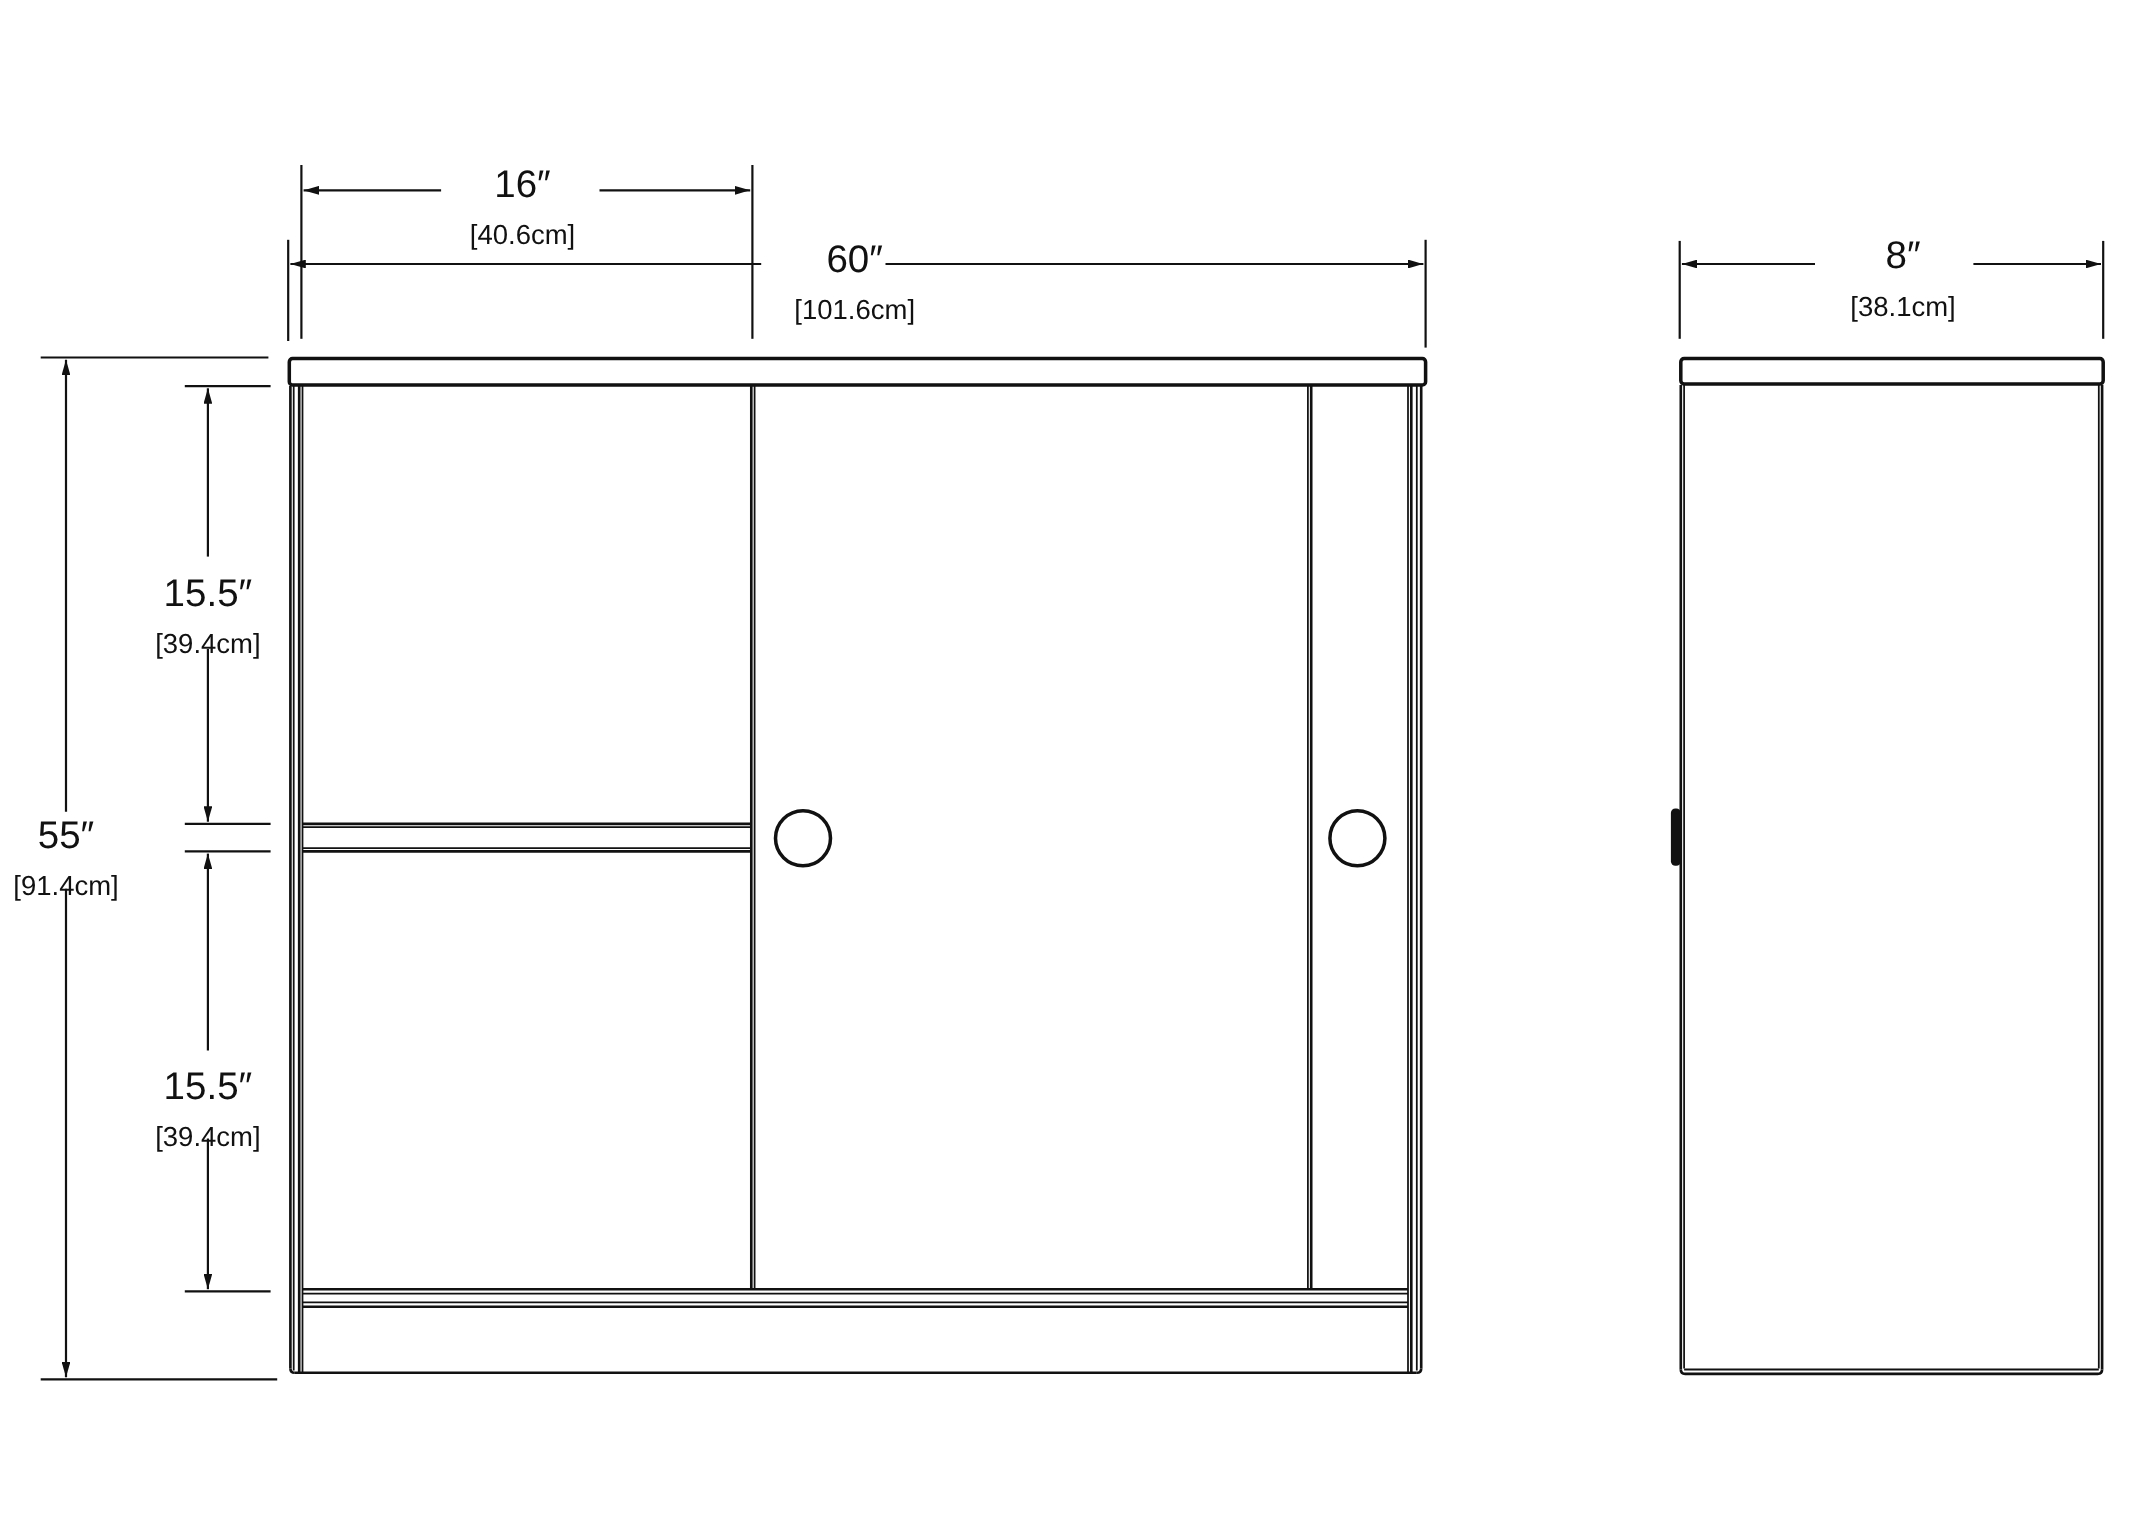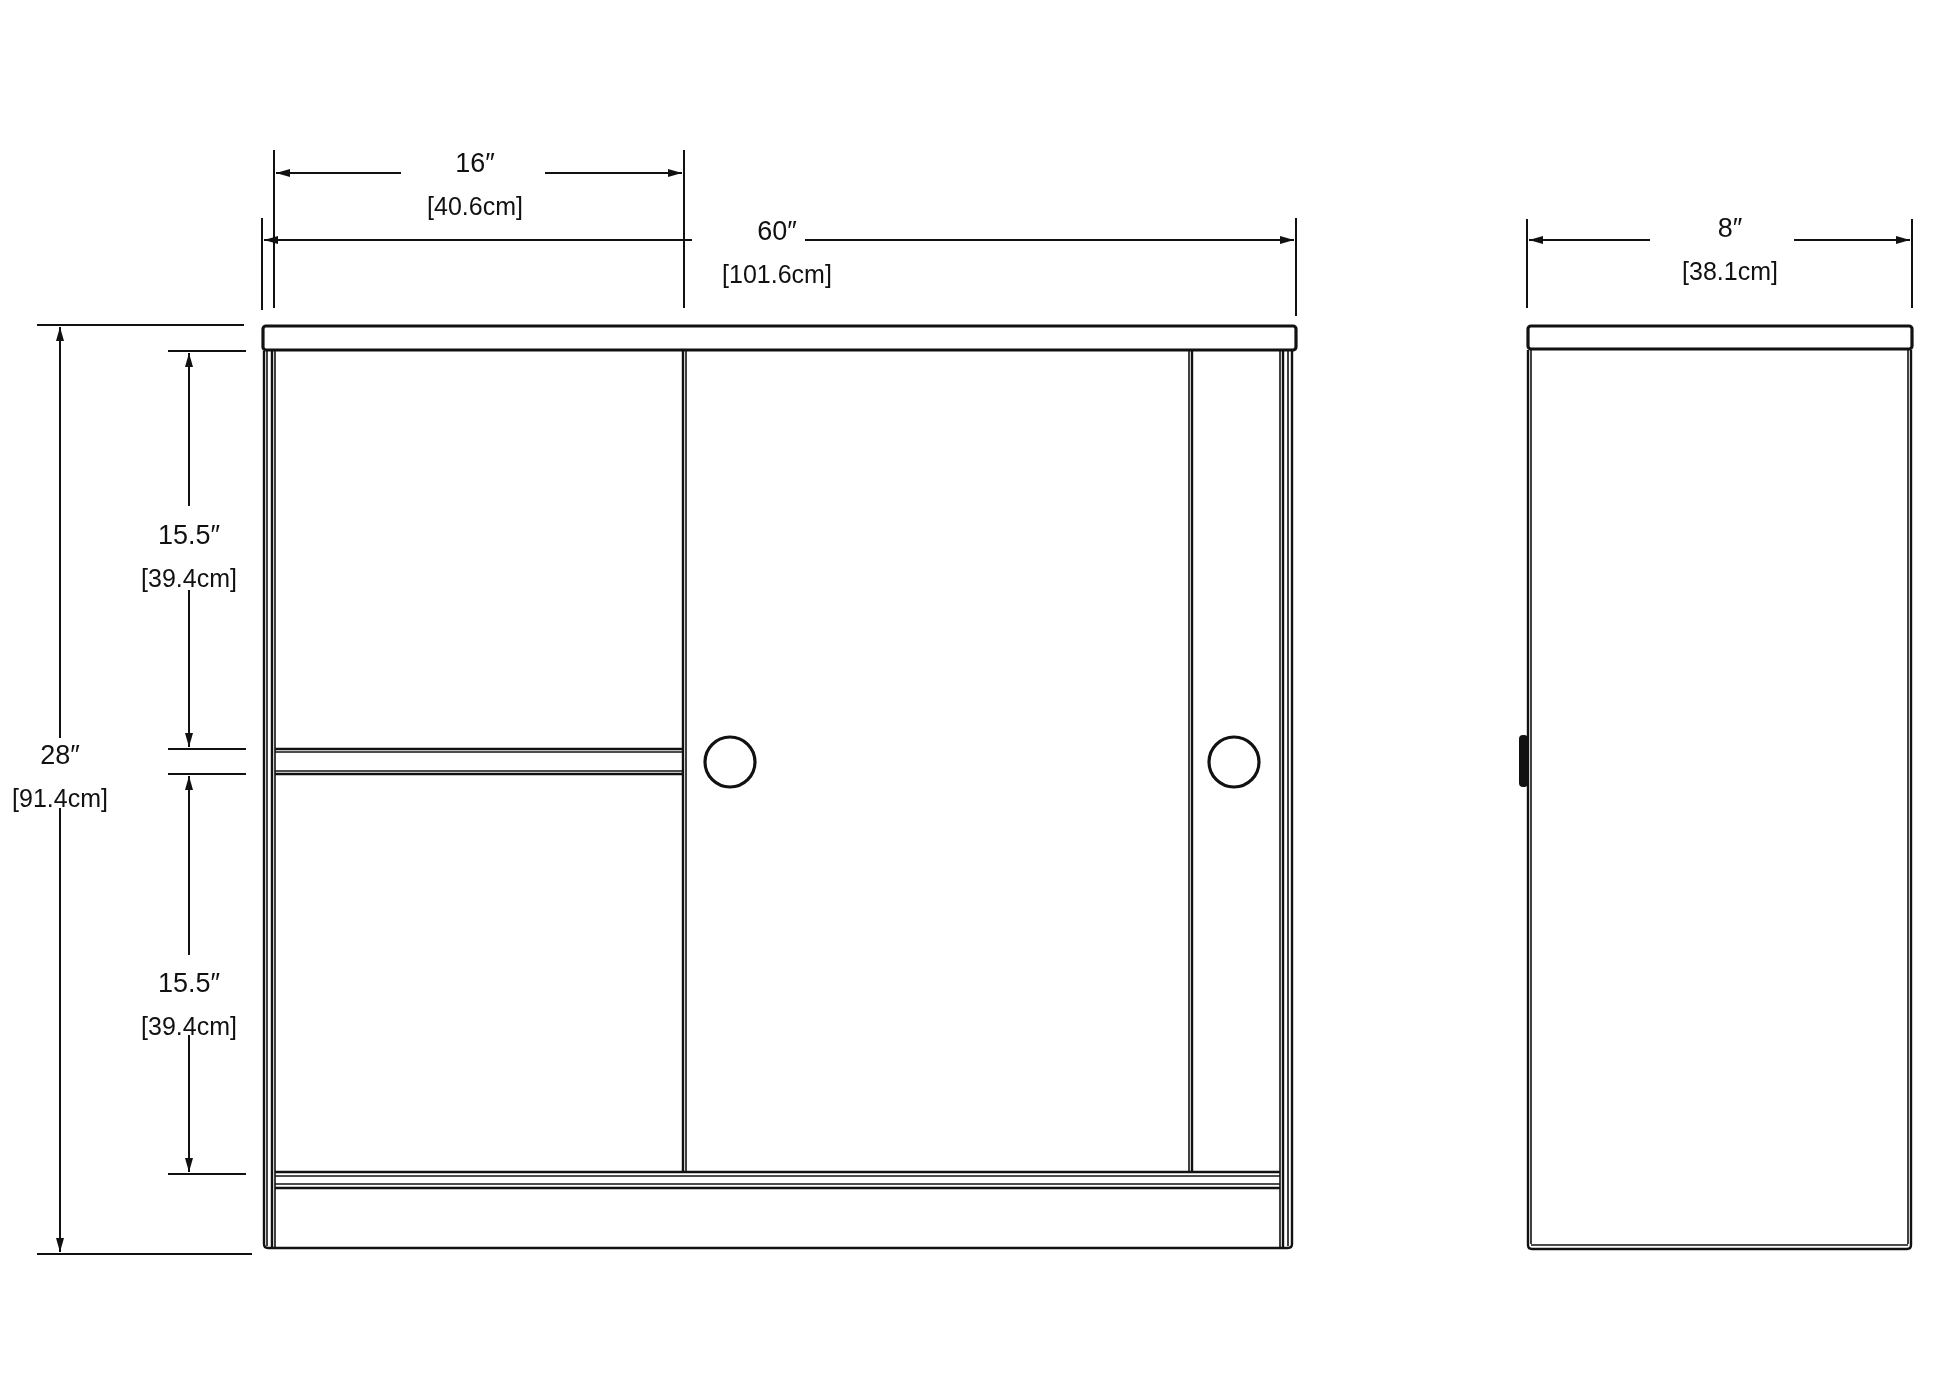--- a/index.html
+++ b/index.html
@@ -13,21 +13,21 @@
   .dim { stroke-width: 2; }
   .lbl {
     position: absolute;
     font-family: "Liberation Sans", sans-serif;
     color: #111111;
     text-align: center;
     line-height: 1;
     white-space: nowrap;
     transform: translate(-50%, 0);
   }
-  .lbl .in { font-size: 27px; display: block; }
+  .lbl .in { font-size: 35px; display: block; }
   .lbl .cm { font-size: 25px; display: block; margin-top: 17px; text-align: right; }
 </style>
 </head>
 <body>
 
 <div id="stage">
 
 <svg width="1950" height="1400" viewBox="0 0 1950 1400">
   <defs>
     <marker id="arr" viewBox="0 0 14 8" refX="14" refY="4" markerWidth="14" markerHeight="8" orient="auto-start-reverse" markerUnits="userSpaceOnUse">
@@ -150,21 +150,21 @@
   <span class="in">60″</span>
   <span class="cm">[101.6cm]</span>
 </div>
 
 <div class="lbl" style="left:1730px; top:215px;">
   <span class="in">8″</span>
   <span class="cm">[38.1cm]</span>
 </div>
 
 <div class="lbl" style="left:60px; top:742px;">
-  <span class="in">28″</span>
+  <span class="in">55″</span>
   <span class="cm">[91.4cm]</span>
 </div>
 
 <div class="lbl" style="left:189px; top:522px;">
   <span class="in">15.5″</span>
   <span class="cm">[39.4cm]</span>
 </div>
 
 <div class="lbl" style="left:189px; top:970px;">
   <span class="in">15.5″</span>

